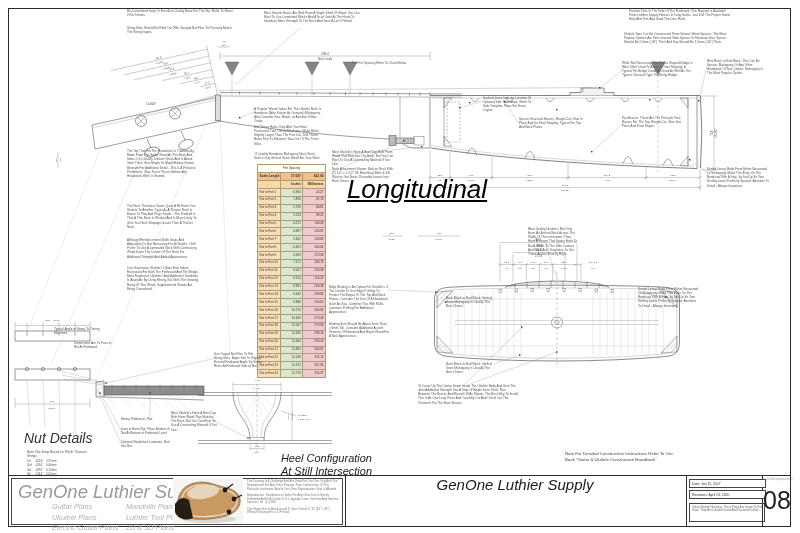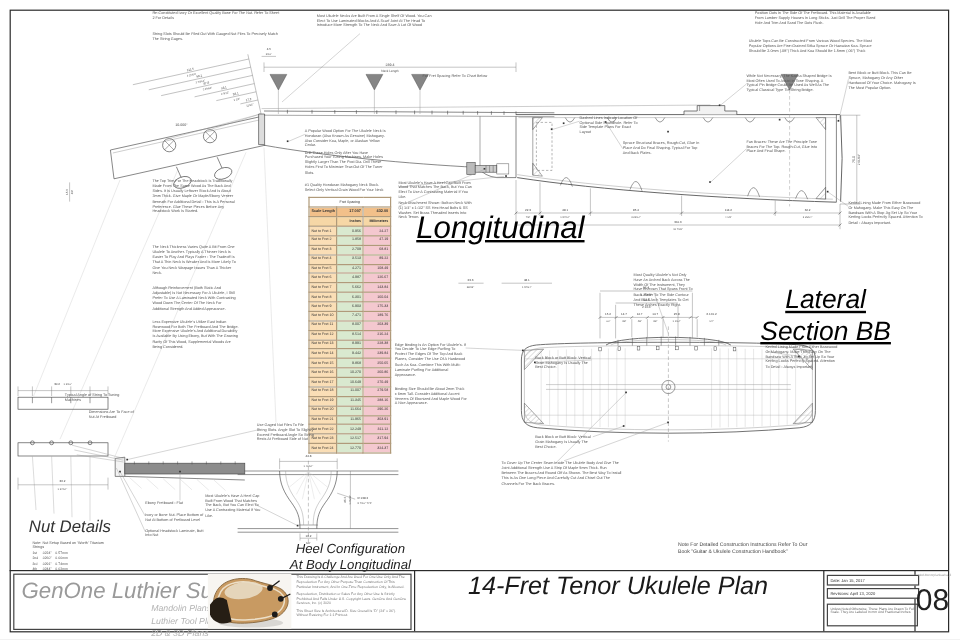--- a/index.html
+++ b/index.html
@@ -9,21 +9,21 @@
   
   .frame{position:absolute;left:8px;top:8px;width:781px;height:517px;border:1.3px solid #2b2b2b;}
   .tbar-top{position:absolute;left:8px;top:475px;width:782px;border-top:1.1px solid #2b2b2b;}
   .vdiv{position:absolute;top:475px;height:51px;border-left:1px solid #2b2b2b;}
   .logo-box{position:absolute;left:11px;top:478px;width:330px;height:45px;border:0.8px solid #444;}
   
   .ann{position:absolute;font-size:3.15px;line-height:1.32;color:#555;}
   
   .sec-h{position:absolute;font-style:italic;color:#000;text-align:center;
          text-decoration:underline;line-height:1.16;font-weight:500;}
-  .plain-h{position:absolute;font-style:italic;color:#222;text-align:center;line-height:1.2;}
+  .plain-h{position:absolute;font-style:italic;color:#222;text-align:right;line-height:1.2;}
   
   table.fret{position:absolute;left:257px;top:164px;width:69px;border-collapse:collapse;
              table-layout:fixed;}
   table.fret td,table.fret th{border:0.5px solid #b09a7a;padding:0.6px 1.5px;font-size:3px;
              line-height:1.9;color:#333;overflow:hidden;white-space:nowrap;}
   th.ft-title{background:#fff;font-size:7.2px;font-weight:normal;color:#222;padding:2.5px 0;
              border:0.8px solid #777;line-height:1.1;}
   tr.ft-scale td{background:#f2c08a;font-weight:bold;font-size:3.2px;}
   tr.ft-cols td{background:#f6d7a6;font-weight:bold;text-align:right;}
   td.fl{background:#fadeb6;text-align:left;width:30px;}
@@ -560,23 +560,22 @@
       <g fill="#333" stroke="none">
         <rect x="149.3" y="392.3" width="1.4" height="1.4"></rect>
           <rect x="99.3" y="392.3" width="1.4" height="1.4"></rect>
         <rect x="105.3" y="382.3" width="1.4" height="1.4"></rect>
           <rect x="247.3" y="437.3" width="1.4" height="1.4"></rect>
       </g>
     </g>
   </svg>
 
   <div class="sec-h" style="left:341px;top:174px;width:152px;font-size:26px"><span>Longitudinal</span><br></div>
-  <div class="sec-h" style="left:612px;top:237px;width:152px;font-size:22px"><span>Lateral</span><br><span>Section BB</span></div>
   <div class="plain-h" style="left:24px;top:430px;font-size:14px;color:#333">Nut Details</div>
-  <div class="plain-h" style="left:212px;top:452px;width:160px;font-size:11px"><span>Heel Configuration</span><br><span>At Body Longitudinal</span></div>
+  <div class="plain-h" style="left:212px;top:452px;width:160px;font-size:11px"><span>Heel Configuration</span><br><span>At Still Intersection</span></div>
 
   <table class="fret">
     <thead>
       <tr>
           <th class="ft-title" colspan="3">Fret Spacing</th>
         </tr>
       <tr class="ft-scale">
         <td>Scale Length =</td>
         <td style="text-align:right">17.007</td>
         <td style="text-align:right">432.00</td>
@@ -776,20 +775,25 @@
   <div class="handbook">Note For Detailed Construction Instructions Refer To Our Book "Guitar &amp; Ukulele Construction Handbook"</div>
 
   <div class="frame"></div>
   <div class="tbar-top"></div>
   <div class="vdiv" style="left:345px"></div>
   <div class="vdiv" style="left:686px"></div>
   <div class="vdiv" style="left:762px"></div>
   <div class="logo-box"></div>
 
   <div class="logo-name">GenOne Luthier Supplies</div>
+  <div class="cats" style="left:52px;top:502px">
+      <div>Guitar Plans</div>
+      <div>Ukulele Plans</div>
+      <div>Electric Guitar Plans</div>
+    </div>
   <div class="cats" style="left:126px;top:502px">
       <div>Mandolin Plans</div>
       <div>Luthier Tool Plans</div>
       <div>2D &amp; 3D Plans</div>
     </div>
 
   <div class="abs" style="left:173px;top:478px;width:70px;height:46px">
     <svg width="70" height="46" viewBox="0 0 70 46">
       <rect width="70" height="46" fill="#f7f5f1"></rect>
       <ellipse cx="36" cy="41" rx="27" ry="4" fill="#000" opacity="0.12"></ellipse>
@@ -805,21 +809,21 @@
     </svg>
   </div>
 
   <div class="legal">
       <p>This Drawing Is A Challenge And Are Used For One Use Only And The Reproduction For Any Other Purpose Than Construction Of This Particular Instrument, And In One-Time Reproduction Only, Is Allowed.</p>
       <p>Reproduction, Distribution or Sales For Any Other Use Is Strictly Prohibited And Falls Under U.S. Copyright Laws. GenOne And GenOne Services, Inc. (c) 2020</p>
       <p>This Sheet Size Is Architectural D. Size Overall Is "D" (24" x 36"). Without Resizing For 1:1 Printout.</p>
     </div>
 
   <div class="tb-center">
-    <div class="tb-title">14-Fret Tenor Ukulele Plan</div>
+    <div class="tb-company">GenOne Luthier Supply</div>
   </div>
 
   <div class="info-box" style="top:479px">Date: Jan 15, 2017</div>
   <div class="info-box" style="top:490px">Revisions: April 13, 2020</div>
   <div class="info-note">Unless Noted Otherwise, These Plans Are Drawn To Full Scale. They Are Labeled In mm And Fractional Inches.</div>
   <div class="file-code">uke14tenorplankasha_2</div>
   <div class="page-num">08</div>
 
 </div>
 

